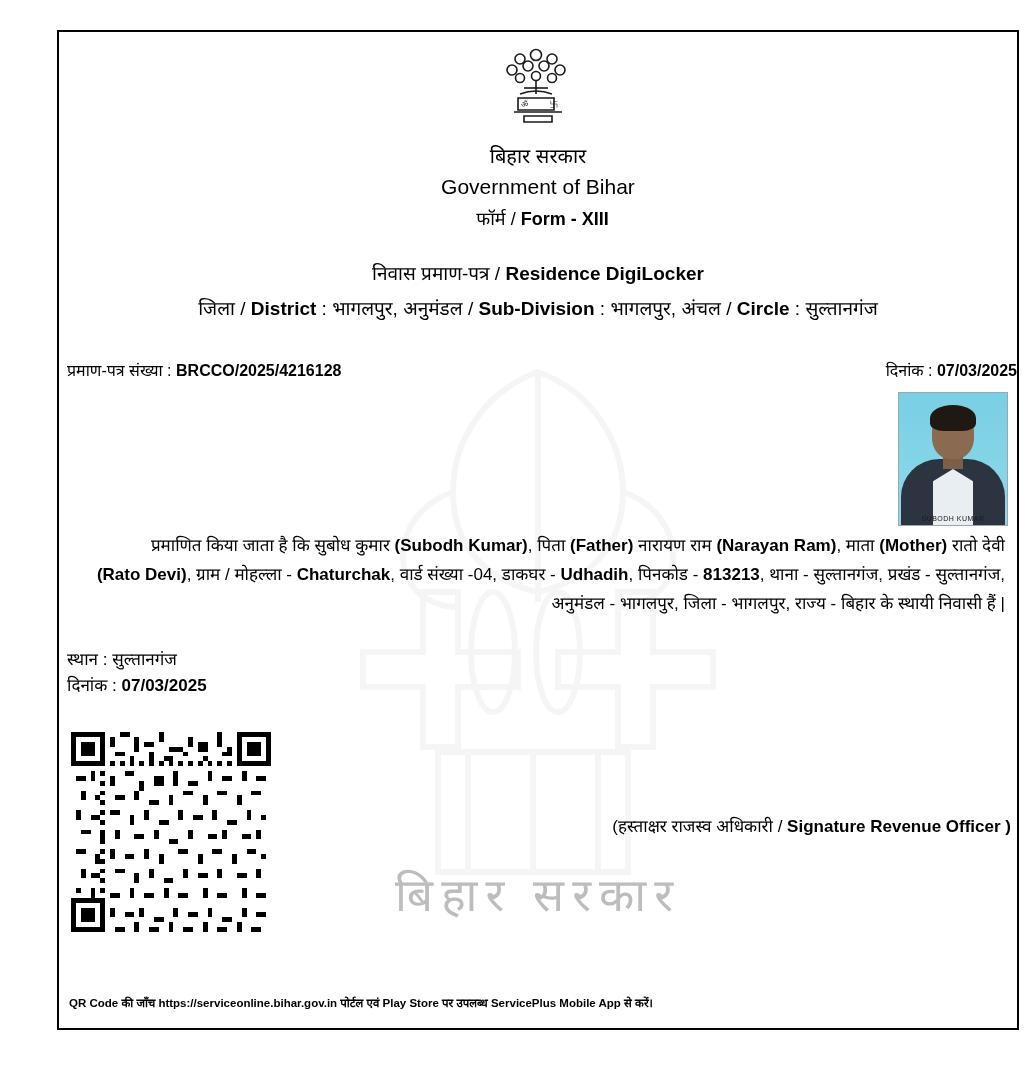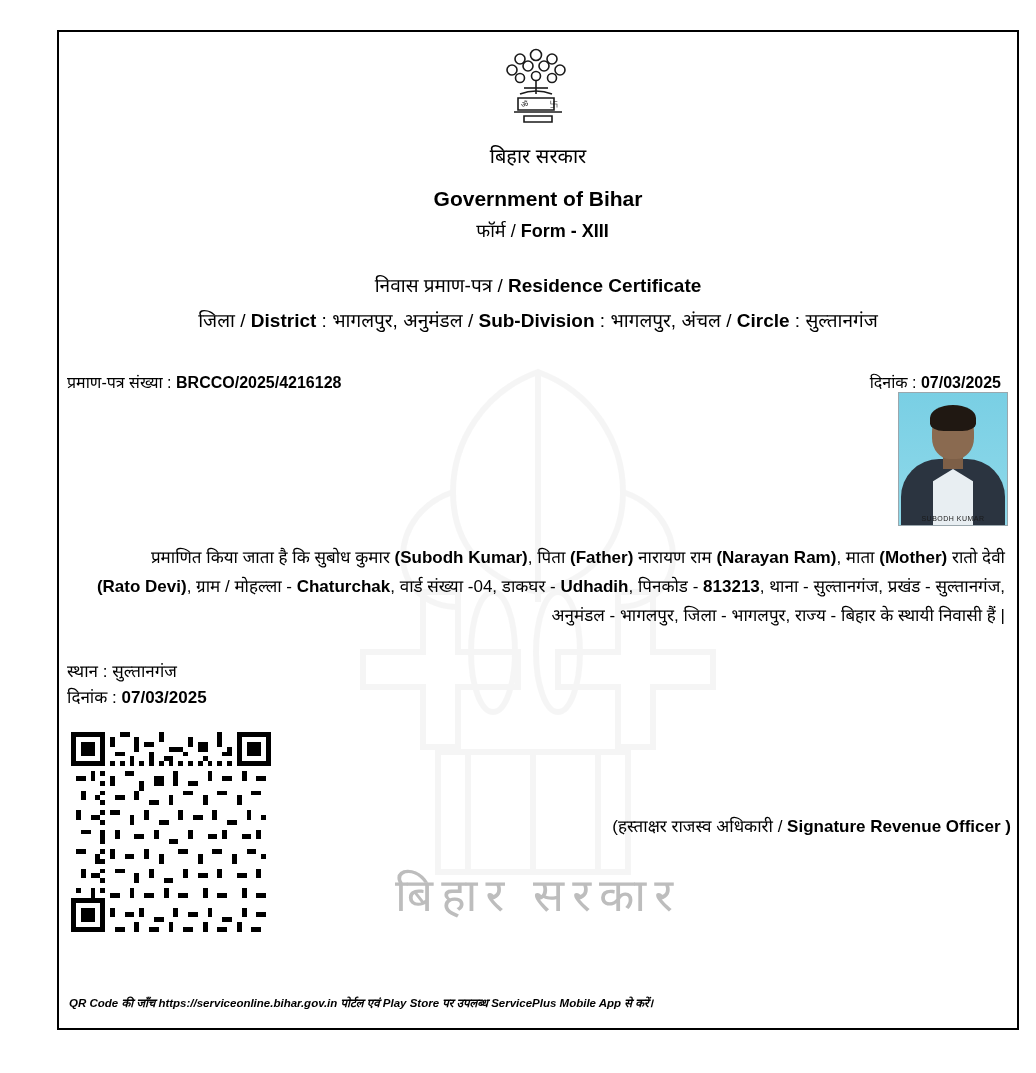--- a/index.html
+++ b/index.html
@@ -51,37 +51,37 @@
 
   
   .emblem-wrap {
     text-align: center;
     padding-top: 14px;
   }
 
   
   .hd { text-align: center; }
   .hd-hi { font-size: 20px; margin-top: 6px; }
-  .hd-en { font-size: 21px; font-weight: bold; margin-top: 18px; }
+  .hd-en { font-size: 21px; font-weight: normal; margin-top: 6px; }
   .hd-form { font-size: 18px; margin-top: 7px; padding-left: 9px; }
   .hd-form b { font-weight: bold; }
 
   .title-block { text-align: center; margin-top: 30px; }
   .title-line1 { font-size: 19px; }
   .title-line1 b { font-weight: bold; }
   .title-line2 { font-size: 19px; margin-top: 9px; }
   .title-line2 b { font-weight: bold; }
 
   
   .meta-row {
     display: flex;
     justify-content: space-between;
     align-items: baseline;
     margin-top: 38px;
-    padding: 0 16px 0 8px;
+    padding: 0 0 0 8px;
     font-size: 16px;
   }
   .meta-row b { font-weight: bold; }
   .meta-left { white-space: nowrap; }
   .meta-right { white-space: nowrap; }
 
   
   .photo {
     position: absolute;
     right: 9px; top: 360px;
@@ -182,21 +182,20 @@
   }
 
   
   .footer {
     position: absolute;
     left: 10px; bottom: 14px;
     font-size: 11.5px;
     font-weight: bold;
     line-height: 1.7;
     z-index: 3;
-    font-style: italic;
   }
   .footer .ln { display: block; }
 </style>
 </head>
 <body>
 
 <div class="certificate">
 
   <div class="watermark">
     <svg width="470" height="560" viewBox="0 0 470 560">
@@ -250,21 +249,21 @@
       </svg>
     </div>
 
     <div class="hd">
       <div class="hd-hi">बिहार सरकार</div>
       <div class="hd-en">Government of Bihar</div>
       <div class="hd-form"><span>फॉर्म / </span><b>Form - XIII</b></div>
     </div>
 
     <div class="title-block">
-      <div class="title-line1"><span>निवास प्रमाण-पत्र / </span><b>Residence Certificate</b></div>
+      <div class="title-line1"><span>निवास प्रमाण-पत्र / </span><b>Residence DigiLocker</b></div>
       <div class="title-line2"><span>जिला / </span><b>District</b><span> : भागलपुर, </span><span>अनुमंडल / </span><b>Sub-Division</b><span> : भागलपुर, </span><span>अंचल / </span><b>Circle</b><span> : सुल्तानगंज</span></div>
     </div>
 
     <div class="meta-row">
       <div class="meta-left"><span>प्रमाण-पत्र संख्या : </span><b>BRCCO/2025/4216128</b></div>
       <div class="meta-right"><span>दिनांक : </span><b>07/03/2025</b></div>
     </div>
 
     <div class="body-para">
       <span class="ind"></span><span>प्रमाणित किया जाता है कि सुबोध कुमार </span><b>(Subodh Kumar)</b><span>, पिता </span><b>(Father)</b><span> नारायण राम </span><b>(Narayan Ram)</b><span>, माता </span><b>(Mother)</b><span> रातो देवी </span><b>(Rato Devi)</b><span>, ग्राम / मोहल्ला - </span><b>Chaturchak</b><span>, वार्ड संख्या -04, डाकघर - </span><b>Udhadih</b><span>, पिनकोड - </span><b>813213</b><span>, थाना - सुल्तानगंज, प्रखंड - सुल्तानगंज, अनुमंडल - भागलपुर, जिला - भागलपुर, राज्य - बिहार के स्थायी निवासी हैं |</span>

